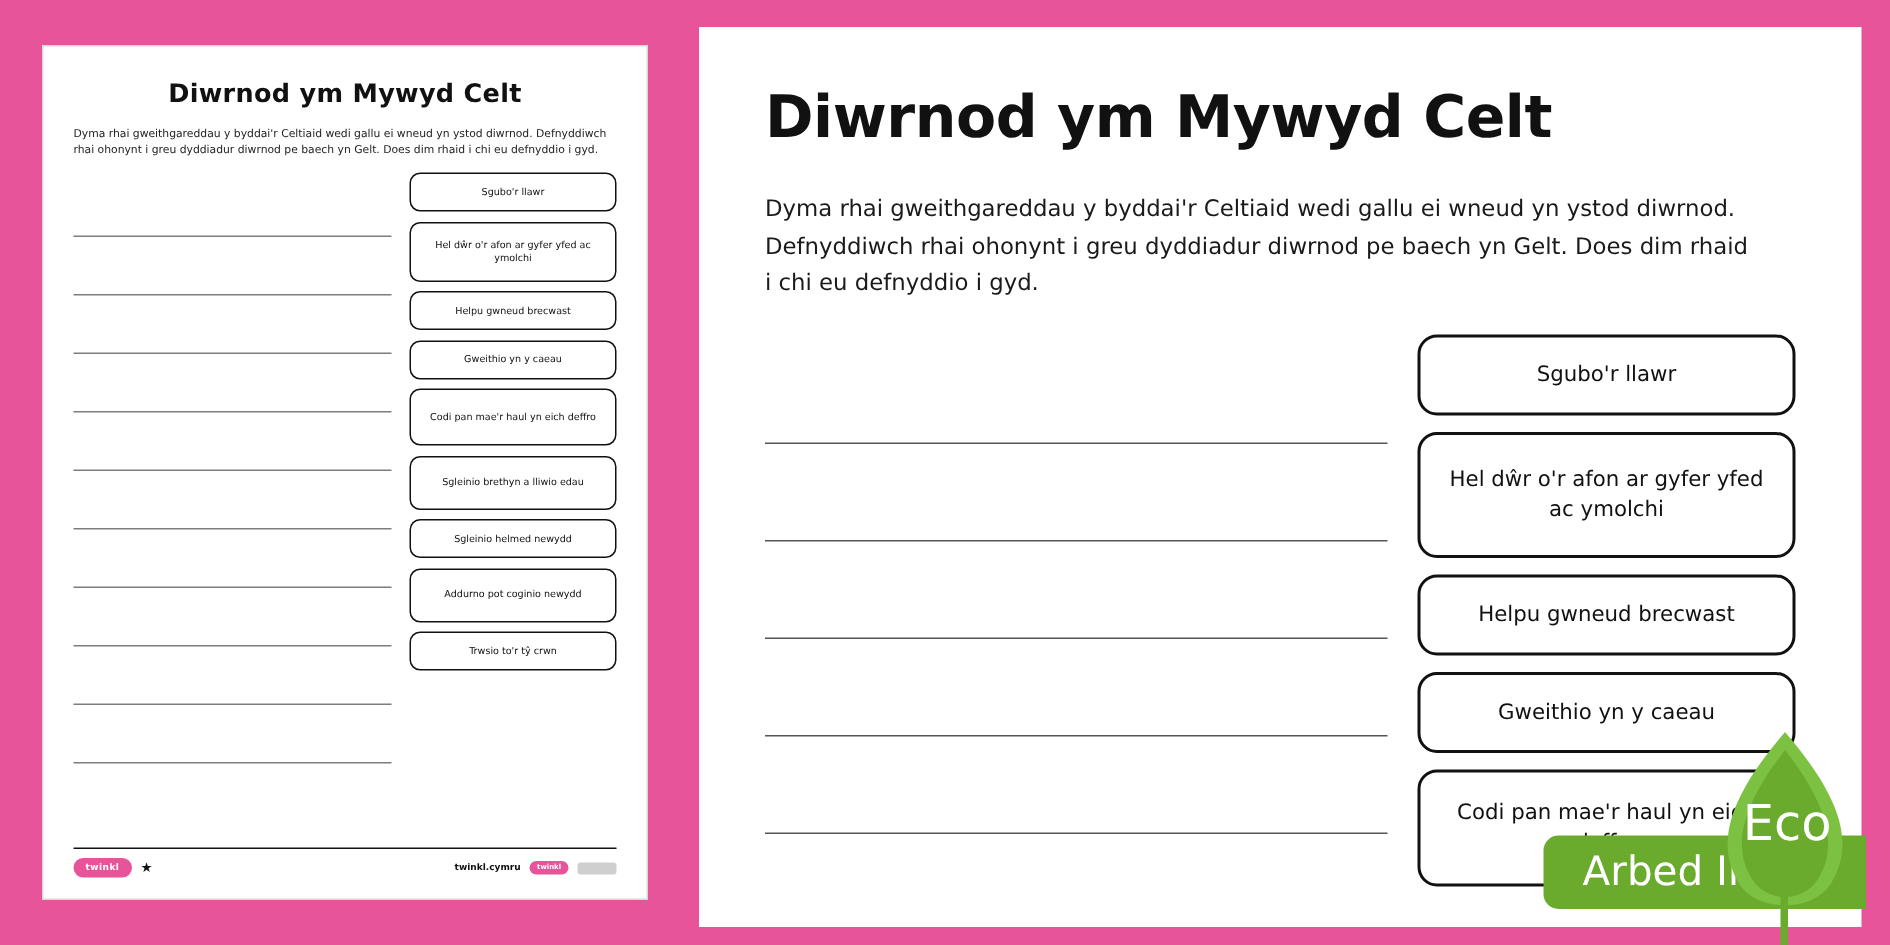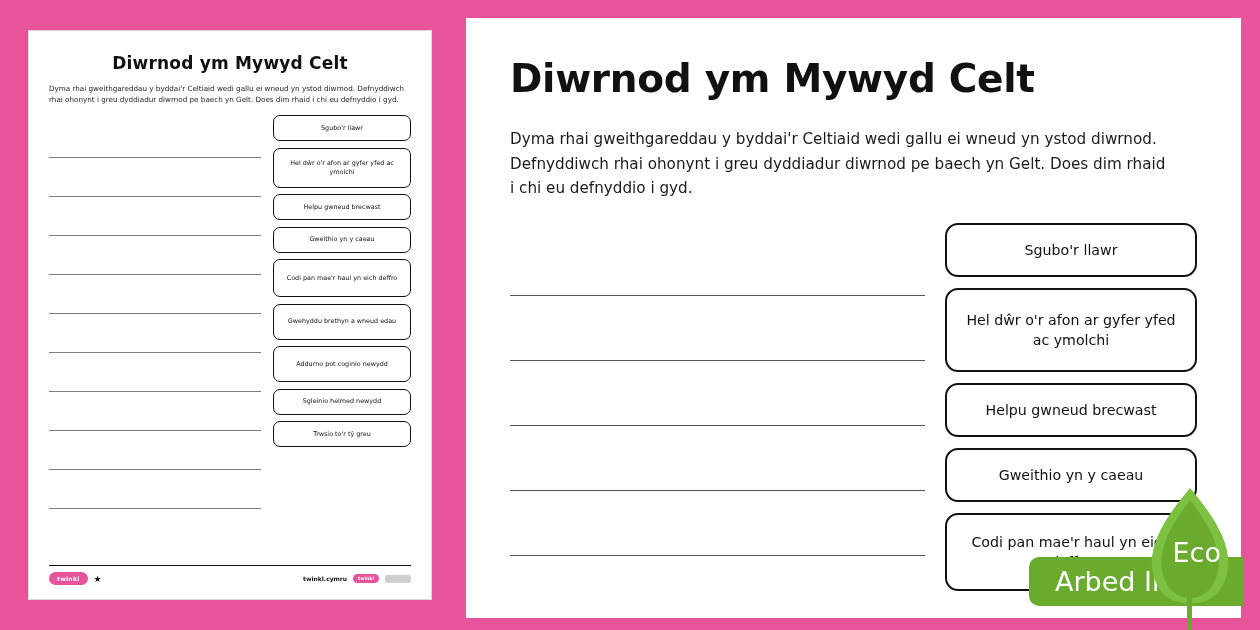--- a/index.html
+++ b/index.html
@@ -205,21 +205,21 @@
     right: 0;
     bottom: -28px;
     width: 108px;
     height: 148px;
   }
   #wm-eco {
     position: absolute;
     right: 23px;
     bottom: 38px;
     color: #ffffff;
-    font-size: 27px;
+    font-size: 33px;
     z-index: 3;
     margin-top: 48px;
   }
 </style>
 </head>
 <body>
 
 <div id="thumb-panel">
   <div id="thumb-page">
     <div id="thumb-title">Diwrnod ym Mywyd Celt</div>
@@ -236,24 +236,24 @@
         <div class="t-line"></div>
         <div class="t-line"></div>
         <div class="t-line"></div>
       </div>
       <div id="thumb-boxes">
         <div class="t-box">Sgubo'r llawr</div>
         <div class="t-box" style="min-height:40px">Hel dŵr o'r afon ar gyfer yfed ac ymolchi</div>
         <div class="t-box">Helpu gwneud brecwast</div>
         <div class="t-box">Gweithio yn y caeau</div>
         <div class="t-box" style="min-height:38px">Codi pan mae'r haul yn eich deffro</div>
-        <div class="t-box" style="min-height:36px">Gwehyddu brethyn a wneud edau</div>
+        <div class="t-box" style="min-height:36px">Sgleinio brethyn a lliwio edau</div>
+        <div class="t-box">Sgleinio helmed newydd</div>
         <div class="t-box" style="min-height:36px">Addurno pot coginio newydd</div>
-        <div class="t-box">Sgleinio helmed newydd</div>
-        <div class="t-box">Trwsio to'r tŷ greu</div>
+        <div class="t-box">Trwsio to'r tŷ crwn</div>
       </div>
     </div>
     <div id="thumb-footer">
       <div class="footer-left">
         <span class="twinkl-logo">twinkl</span>
         <span class="footer-star">★</span>
       </div>
       <div class="footer-right">
         <span class="footer-url">twinkl.cymru</span>
         <span class="twinkl-logo-sm">twinkl</span>

